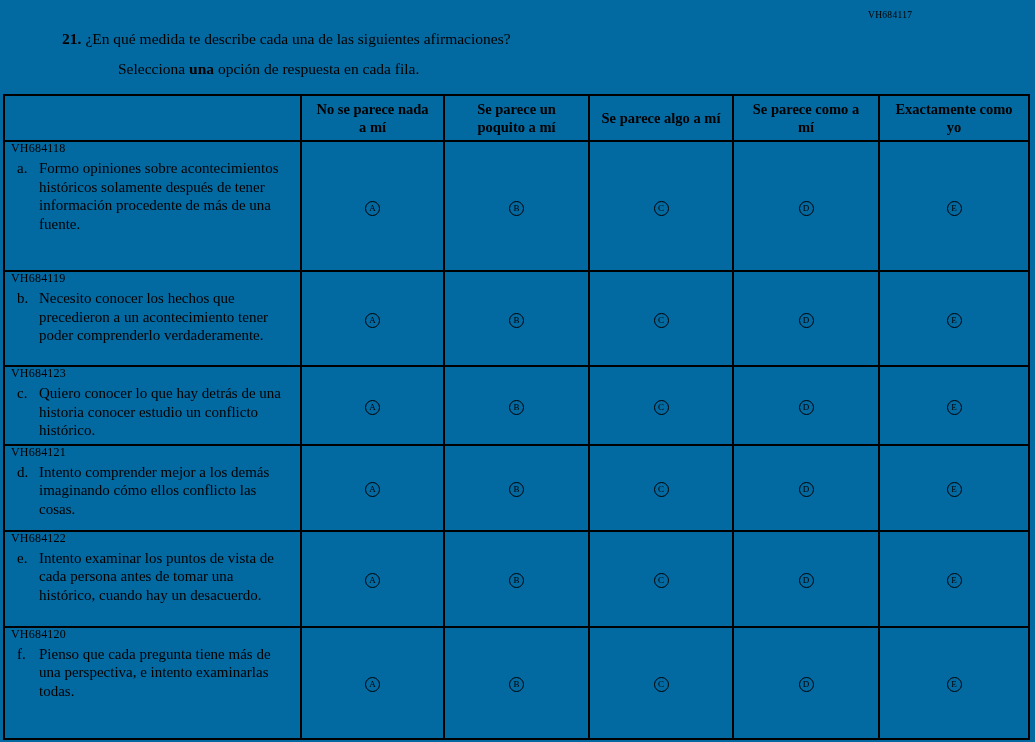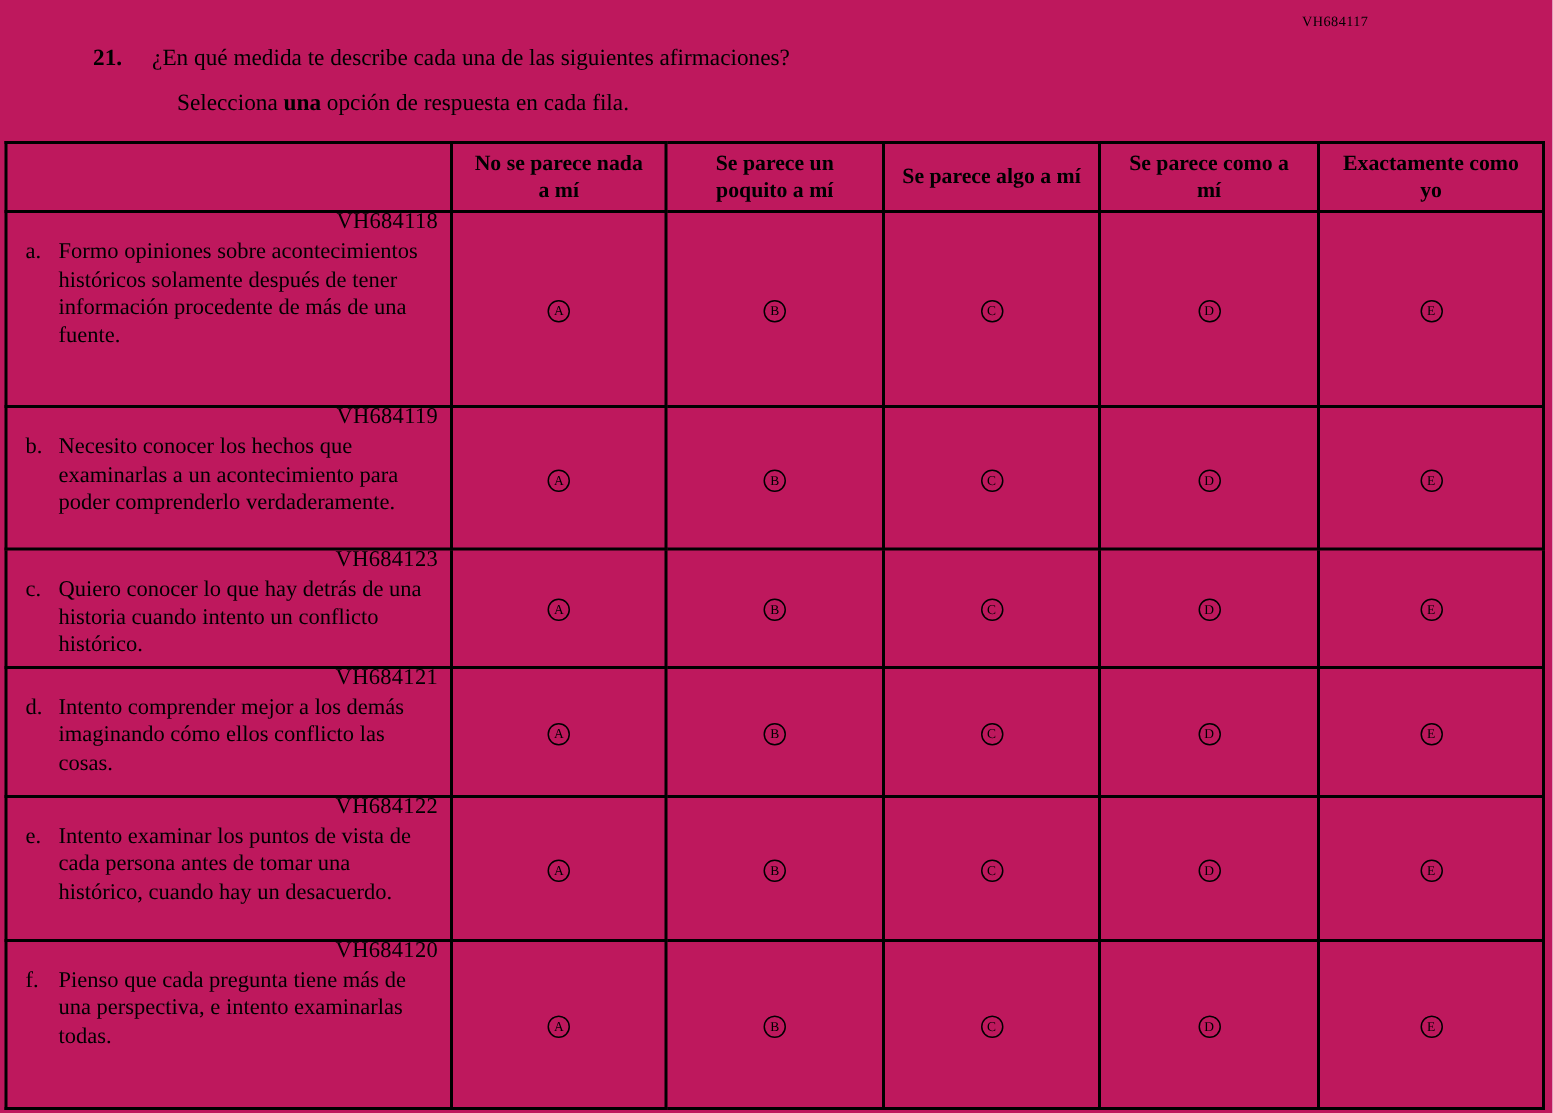--- a/index.html
+++ b/index.html
@@ -6,33 +6,33 @@
   html, body { background: #fff; }
   body {
     font-family: "Liberation Serif", serif;
     color: #000;
     -webkit-font-smoothing: antialiased;
   }
   .page {
     position: relative;
     width: 1035px;
     height: 742px;
-    background: #be185d;
+    background: #0369a1;
     overflow: hidden;
   }
   .form-code {
     position: absolute;
     top: 10px;
     left: 868px;
     font-size: 9.5px;
     letter-spacing: 0.3px;
   }
   .question-block { padding: 28px 0 0 62px; }
   .qline { font-size: 15.5px; line-height: 22px; }
-  .qnum { font-weight: bold; margin-right: 20px; }
+  .qnum { font-weight: bold; margin-right: 4px; }
   .instruction { margin: 8px 16px 0 56px; font-size: 15.5px; line-height: 22px; }
   .instruction .bold { font-weight: bold; }
 
   table.grid {
     border-collapse: collapse;
     table-layout: fixed;
     margin: 14px 3px 0 3px;
     width: 955px;
   }
   table.grid th, table.grid td { border: 2px solid #000; }
@@ -43,22 +43,22 @@
     text-align: center;
     vertical-align: middle;
     line-height: 1.25;
     padding: 3px 10px;
   }
   td.statement {
     vertical-align: top;
     padding: 1px 6px 4px 6px;
   }
   .code {
-    text-align: right;
-    font-size: 15px;
+    text-align: left;
+    font-size: 12px;
     line-height: 11px;
     padding-right: 2px;
     letter-spacing: 0.2px;
     font-family: Liberation Serif, serif;
   }
   .stmt {
     display: flex;
     font-size: 15px;
     line-height: 1.24;
     padding: 5px 2px 0 6px;
@@ -136,36 +136,36 @@
         <td class="option"><span class="circle">C</span></td>
         <td class="option"><span class="circle">D</span></td>
         <td class="option"><span class="circle">E</span></td>
       </tr>
 
       <tr class="r-b">
         <td class="statement">
           <div class="code">VH684119</div>
           <div class="stmt">
             <span class="row-label">b.</span>
-            <span class="row-text">Necesito conocer los hechos que examinarlas a un acontecimiento para poder comprenderlo verdaderamente.</span>
+            <span class="row-text">Necesito conocer los hechos que precedieron a un acontecimiento tener poder comprenderlo verdaderamente.</span>
           </div>
         </td>
         <td class="option"><span class="circle">A</span></td>
         <td class="option"><span class="circle">B</span></td>
         <td class="option"><span class="circle">C</span></td>
         <td class="option"><span class="circle">D</span></td>
         <td class="option"><span class="circle">E</span></td>
       </tr>
 
       <tr class="r-c">
         <td class="statement">
           <div class="code">VH684123</div>
           <div class="stmt">
             <span class="row-label">c.</span>
-            <span class="row-text">Quiero conocer lo que hay detrás de una historia cuando intento un conflicto histórico.</span>
+            <span class="row-text">Quiero conocer lo que hay detrás de una historia conocer estudio un conflicto histórico.</span>
           </div>
         </td>
         <td class="option"><span class="circle">A</span></td>
         <td class="option"><span class="circle">B</span></td>
         <td class="option"><span class="circle">C</span></td>
         <td class="option"><span class="circle">D</span></td>
         <td class="option"><span class="circle">E</span></td>
       </tr>
 
       <tr class="r-d">

